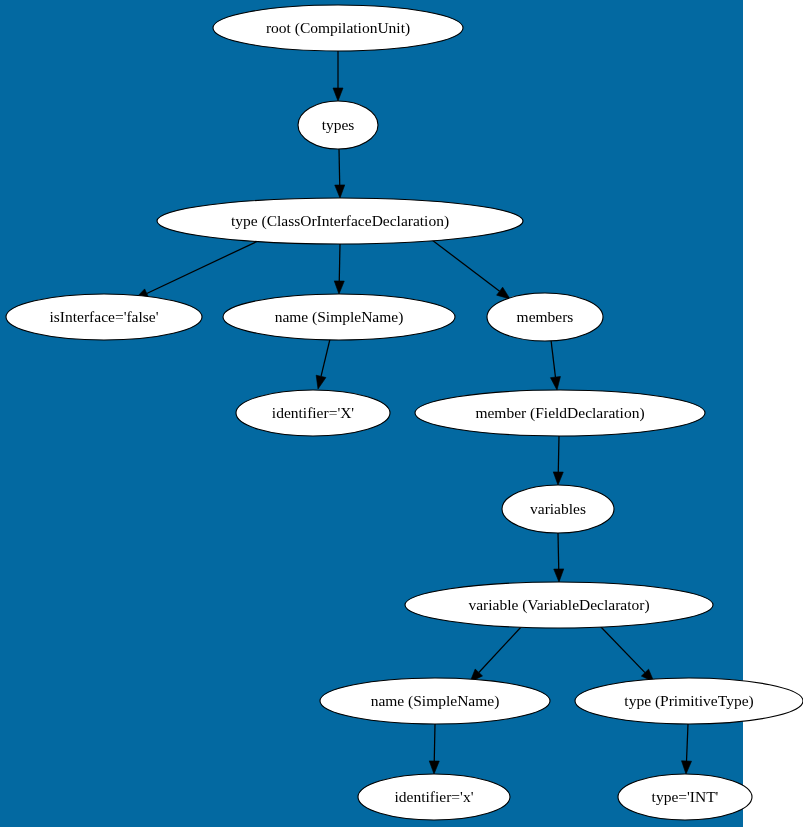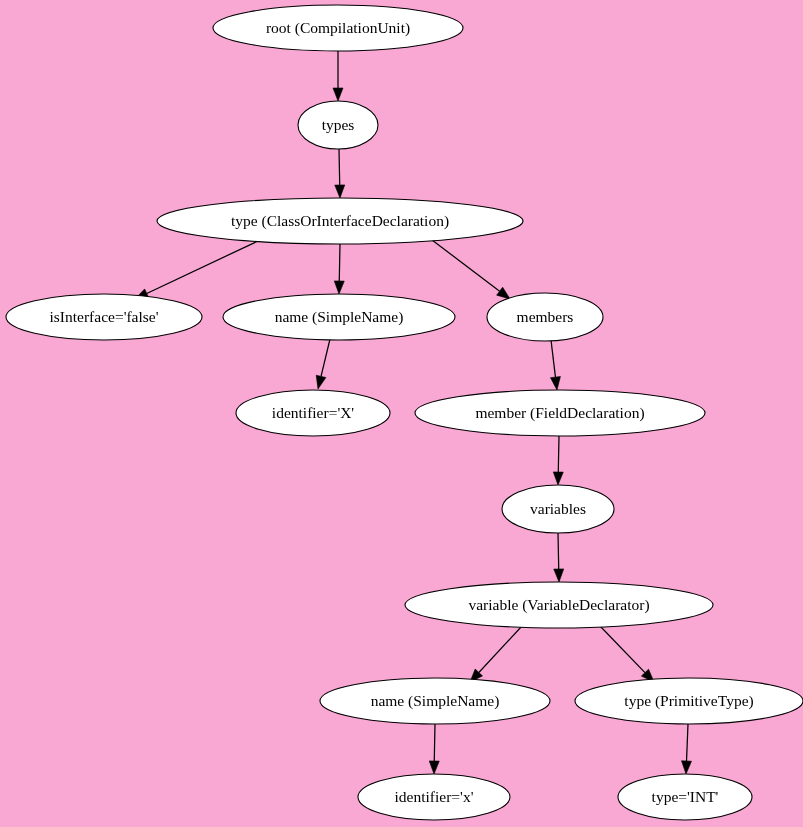--- a/index.html
+++ b/index.html
@@ -9,23 +9,23 @@
     background: #ffffff;
   }
   body {
     font-family: "Liberation Serif", "DejaVu Serif", serif;
     width: 803px;
     height: 827px;
     overflow: hidden;
   }
   #graph-root {
     position: relative;
-    width: 803px;
+    width: 743px;
     height: 827px;
-    background: #f9a8d4;
+    background: #0369a1;
   }
   svg#ast-svg {
     display: block;
     width: 803px;
     height: 827px;
   }
   .node-ellipse {
     fill: #ffffff;
     stroke: #000000;
     stroke-width: 1.1;

